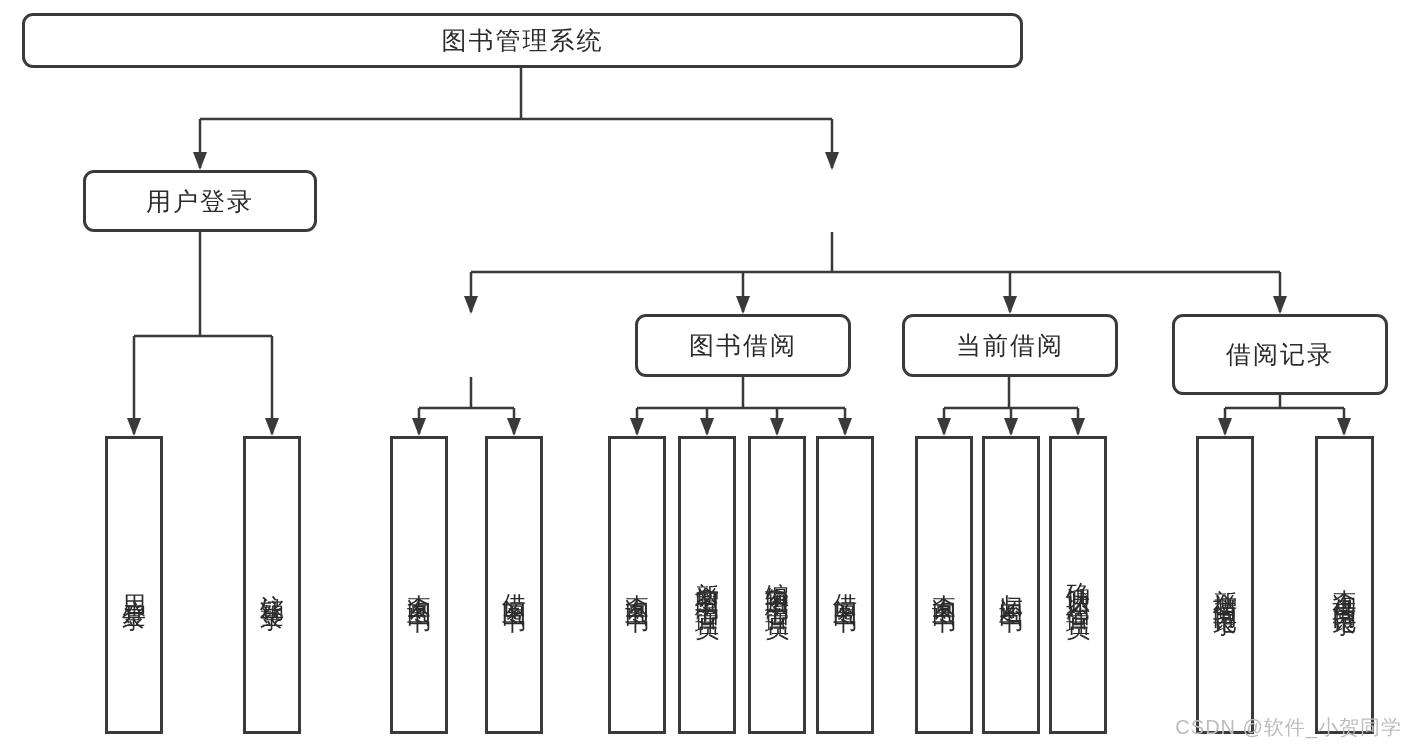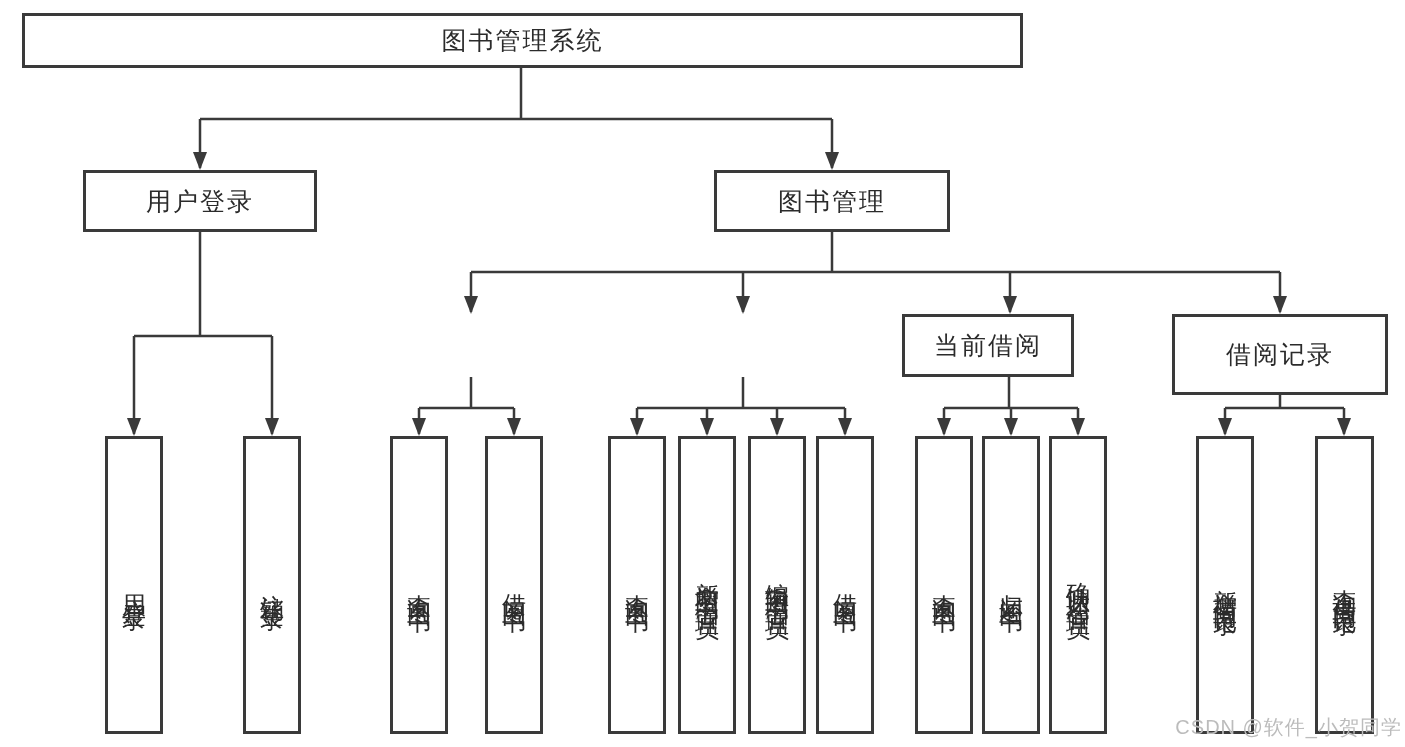--- a/index.html
+++ b/index.html
@@ -12,21 +12,21 @@
     font-family:"Liberation Sans","DejaVu Sans",sans-serif;overflow:hidden;
   }
   svg.connectors{position:absolute;left:0;top:0;width:1405px;height:747px;}
   svg.connectors path{stroke:var(--line);stroke-width:2.5;fill:none;}
   svg.connectors polygon{fill:var(--line);stroke:none;}
   .node{
     position:absolute;box-sizing:border-box;border:3px solid var(--line);
     background:var(--box-background);color:var(--text);
     display:flex;align-items:center;justify-content:center;
   }
-  .hnode{font-size:25px;letter-spacing:2px;white-space:nowrap;}
+  .hnode{font-size:25px;letter-spacing:2px;white-space:nowrap;border-radius:11px;}
   .leaf{
     font-size:24px;letter-spacing:5px;
     writing-mode:vertical-rl;text-orientation:mixed;
     top:436px;width:58px;height:298px;
   }
   .watermark{
     position:absolute;right:3px;top:714px;font-size:20px;letter-spacing:1px;
     color:var(--watermark);white-space:nowrap;
   }
 </style>
@@ -62,23 +62,23 @@
       <polygon points="1004,418 1018,418 1011,436"></polygon>
       <polygon points="1071,418 1085,418 1078,436"></polygon>
       <polygon points="1218,418 1232,418 1225,436"></polygon>
       <polygon points="1337,418 1351,418 1344,436"></polygon>
     </g>
   </svg>
 
   <div class="node hnode" style="left:22px;top:13px;width:1001px;height:55px">图书管理系统</div>
 
   <div class="node hnode" style="left:83px;top:170px;width:234px;height:62px">用户登录</div>
-  <div class="node hnode" style="left:714px;top:170px;width:236px;height:62px">图书管理</div>
 
-  <div class="node hnode" style="left:902px;top:314px;width:172px;height:63px">当前借阅</div>
+  <div class="node hnode" style="left:635px;top:314px;width:216px;height:63px">图书借阅</div>
+  <div class="node hnode" style="left:902px;top:314px;width:216px;height:63px">当前借阅</div>
   <div class="node hnode" style="left:1172px;top:314px;width:216px;height:81px">借阅记录</div>
 
   <div class="node leaf" style="left:105px">用户登录</div>
   <div class="node leaf" style="left:243px">注销登录</div>
 
   <div class="node leaf" style="left:390px">查询图书</div>
   <div class="node leaf" style="left:485px">借阅图书</div>
 
   <div class="node leaf" style="left:608px">查询图书</div>
   <div class="node leaf" style="left:678px">新增图书（管理员）</div>

